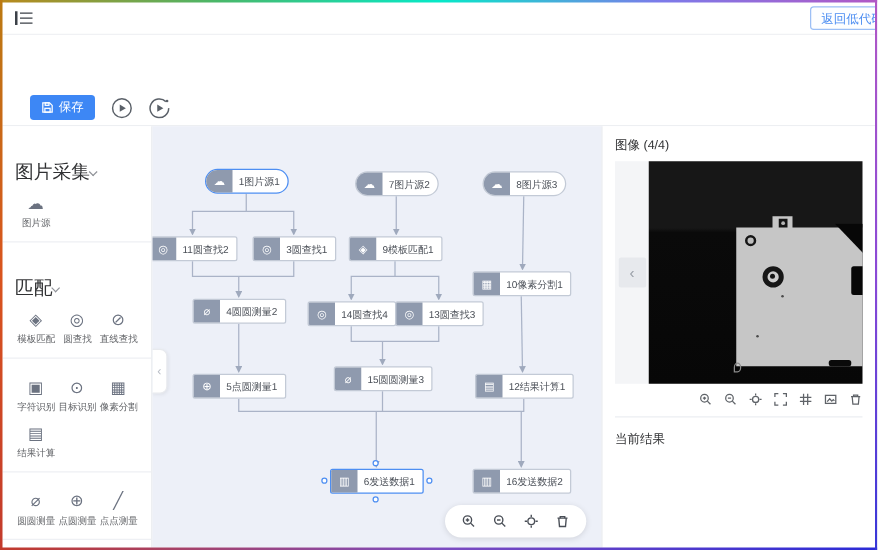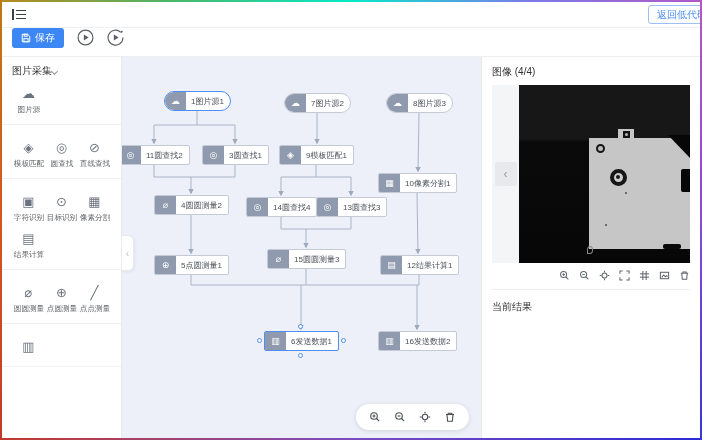--- a/index.html
+++ b/index.html
@@ -22,32 +22,32 @@
   
   .hdr { position:relative; height:26px; flex:0 0 26px; border-bottom:1px solid #f0f1f4; overflow:hidden; display:flex; align-items:center; padding:0 10px; }
   .menu-ic { display:flex; align-items:center; gap:2px; cursor:pointer; }
   .menu-ic .vbar { width:2px; height:11px; background:#3c4148; }
   .menu-ic .bars { display:flex; flex-direction:column; gap:2.5px; }
   .menu-ic .bars b { display:block; width:10px; height:1.5px; background:#3c4148; }
   .back-btn { position:absolute; right:-16px; top:3px; height:19px; padding:0 8px; font-size:10px;
     color:#4d8ef2; background:#fdfeff; border:1px solid #9cbff5; border-radius:3px; white-space:nowrap; cursor:pointer; }
 
   
-  .tbar { height:29px; flex:0 0 29px; display:flex; gap:12px; padding:0 10px; border-bottom:1px solid #edeff2; }
+  .tbar { height:29px; flex:0 0 29px; display:flex; align-items:center; gap:12px; padding:0 22px; border-bottom:1px solid #edeff2;margin-top:44px; }
   .save-btn { display:flex; align-items:center; gap:4px; height:20px; padding:0 9px; background:#3d87f5; color:#fff;
     border:none; border-radius:3px; font-size:10px; cursor:pointer; }
   .circ-btn { width:18px; height:18px; border-radius:50%; border:none; background:none; padding:0; cursor:pointer; display:flex; align-items:center; justify-content:center; }
 
   
   .main { flex:1; display:flex; min-height:0; }
 
   
   .sidebar { width:120px; flex:0 0 120px; border-right:1px solid #e8eaee; overflow:hidden; background:#fff; }
   .sec { padding:7px 10px 9px 10px; border-bottom:1px solid #eef0f4; }
-  .sec-h { display:flex; align-items:center; color:#303133; font-size:10px; cursor:pointer; }
+  .sec-h { display:flex; align-items:center; color:#303133; font-size:15px; cursor:pointer;margin-top:20px; }
   .sec-h .arr { width:5px; height:5px; border-right:1.2px solid #909399; border-bottom:1.2px solid #909399; transform:rotate(45deg); margin-right:2px; }
   .sec-items { display:flex; flex-wrap:wrap; margin-top:9px; row-gap:9px; }
   .mod { width:33px; display:flex; flex-direction:column; align-items:center; gap:3px; cursor:pointer; }
   .mod .mic { font-size:13px; line-height:14px; color:#6b7280; }
   .mod .mlb { font-size:8px; color:#606266; white-space:nowrap; transform:scale(.95); }
 
   
   .canvas { position:relative; flex:1; background:#edf0f8; overflow:hidden; }
   #edges { position:absolute; left:0; top:0; width:100%; height:100%; }
   .node { position:absolute; height:20px; display:inline-flex; align-items:center; background:#fff;
@@ -157,20 +157,24 @@
               <span class="arr"></span>
             </div>
             <div class="sec-items">
               <div class="mod">
                 <span class="mic">☁</span>
                 <span class="mlb">图片源</span>
               </div>
             </div>
           </div>
           <div class="sec">
+            <div class="sec-h">
+              <span>匹配</span>
+              <span class="arr"></span>
+            </div>
             <div class="sec-items">
               <div class="mod">
                 <span class="mic">◈</span>
                 <span class="mlb">模板匹配</span>
               </div>
               <div class="mod">
                 <span class="mic">◎</span>
                 <span class="mlb">圆查找</span>
               </div>
               <div class="mod">

